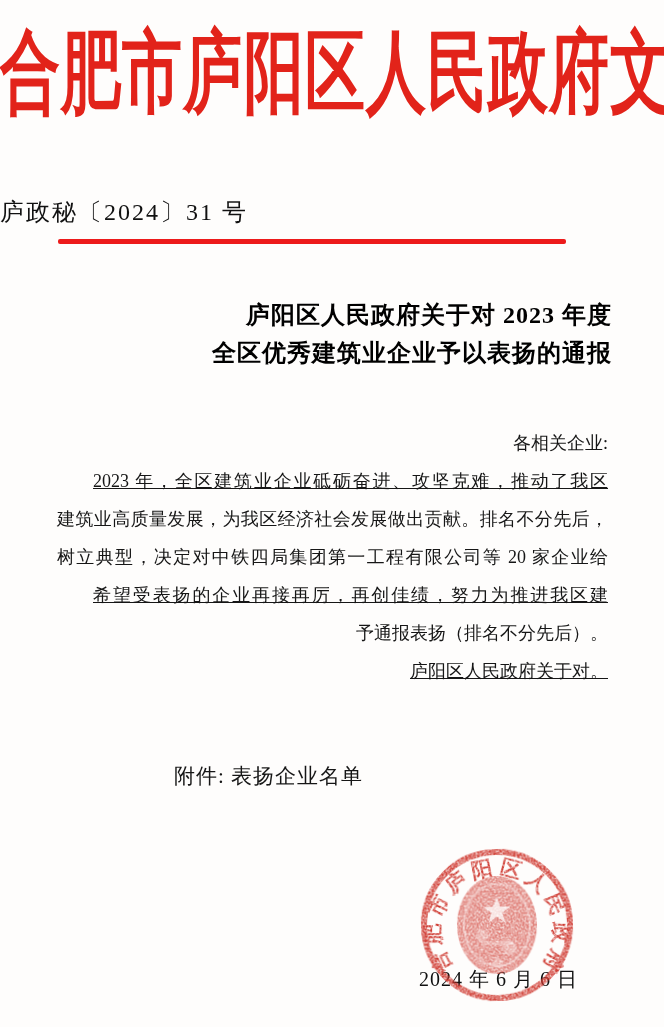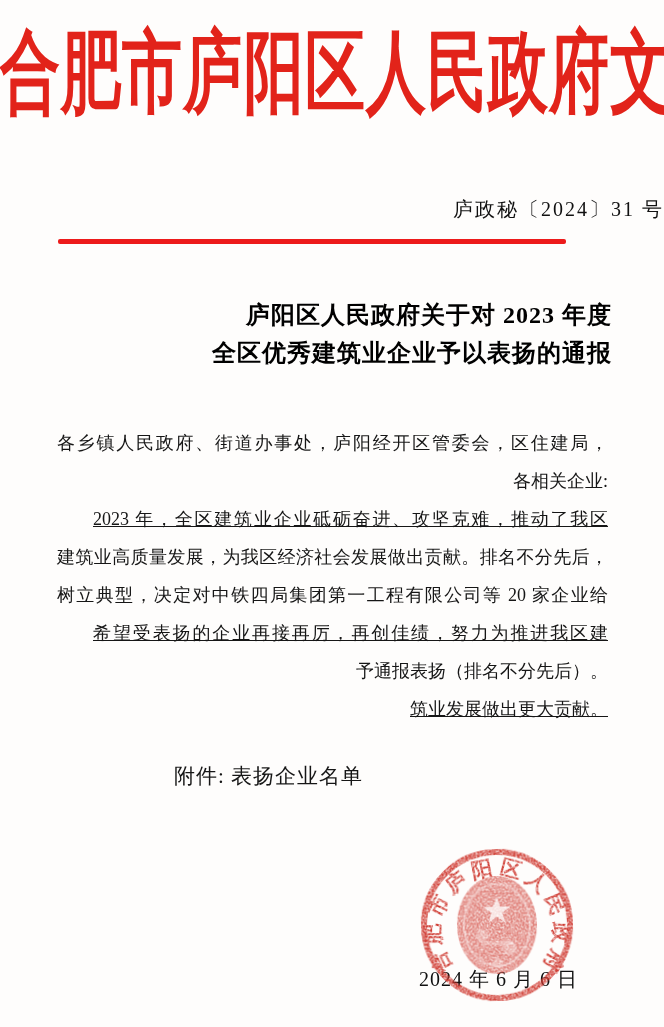--- a/index.html
+++ b/index.html
@@ -16,21 +16,21 @@
     color:var(--text-black);
   }
   .header-title{
     position:absolute;top:22px;left:0;width:100%;
     text-align:center;font-size:60px;line-height:68px;font-weight:700;
     color:var(--header-red);letter-spacing:1px;white-space:nowrap;
     transform:scaleY(1.5);transform-origin:50% 0;
   }
   .doc-number{
     position:absolute;top:196px;left:0;width:100%;
-    text-align:right;font-size:20px;letter-spacing:2px;color:#111;
+    text-align:left;font-size:24px;letter-spacing:2px;color:#111;
   }
   .red-divider{
     position:absolute;top:239px;left:58px;width:508px;height:5px;
     background:var(--divider-red);border-radius:2px;
   }
   .doc-title{
     position:absolute;top:296px;left:0;width:612px;
     text-align:right;font-size:24px;font-weight:700;line-height:38px;
     color:#000;letter-spacing:1px;white-space:nowrap;
   }
@@ -66,28 +66,27 @@
   <div class="doc-number">庐政秘〔2024〕31 号</div>
 
   <div class="red-divider"></div>
 
   <div class="doc-title">
     <div>庐阳区人民政府关于对 2023 年度</div>
     <div>全区优秀建筑业企业予以表扬的通报</div>
   </div>
 
   <div class="body-block">
-    <div class="body-line fill">各乡镇人民政府、街道办事处，庐阳经开区管委会，区住建局，</div>
     <div class="body-line">各相关企业:</div>
     <div class="body-line fill ind">2023 年，全区建筑业企业砥砺奋进、攻坚克难，推动了我区</div>
     <div class="body-line fill">建筑业高质量发展，为我区经济社会发展做出贡献。排名不分先后，</div>
     <div class="body-line fill">树立典型，决定对中铁四局集团第一工程有限公司等 20 家企业给</div>
     <div class="body-line fill ind">希望受表扬的企业再接再厉，再创佳绩，努力为推进我区建</div>
     <div class="body-line">予通报表扬（排名不分先后）。</div>
-    <div class="body-line ind">筑业发展做出更大贡献。</div>
+    <div class="body-line ind">庐阳区人民政府关于对。</div>
   </div>
 
   <div class="attachment-note">附件: 表扬企业名单</div>
 
   <div class="date-text">2024 年 6 月 6 日</div>
 
   <div class="official-seal">
     <svg viewBox="0 0 224 224" xmlns="http://www.w3.org/2000/svg">
       <defs>
         <filter id="grain" x="-20%" y="-20%" width="140%" height="140%">

